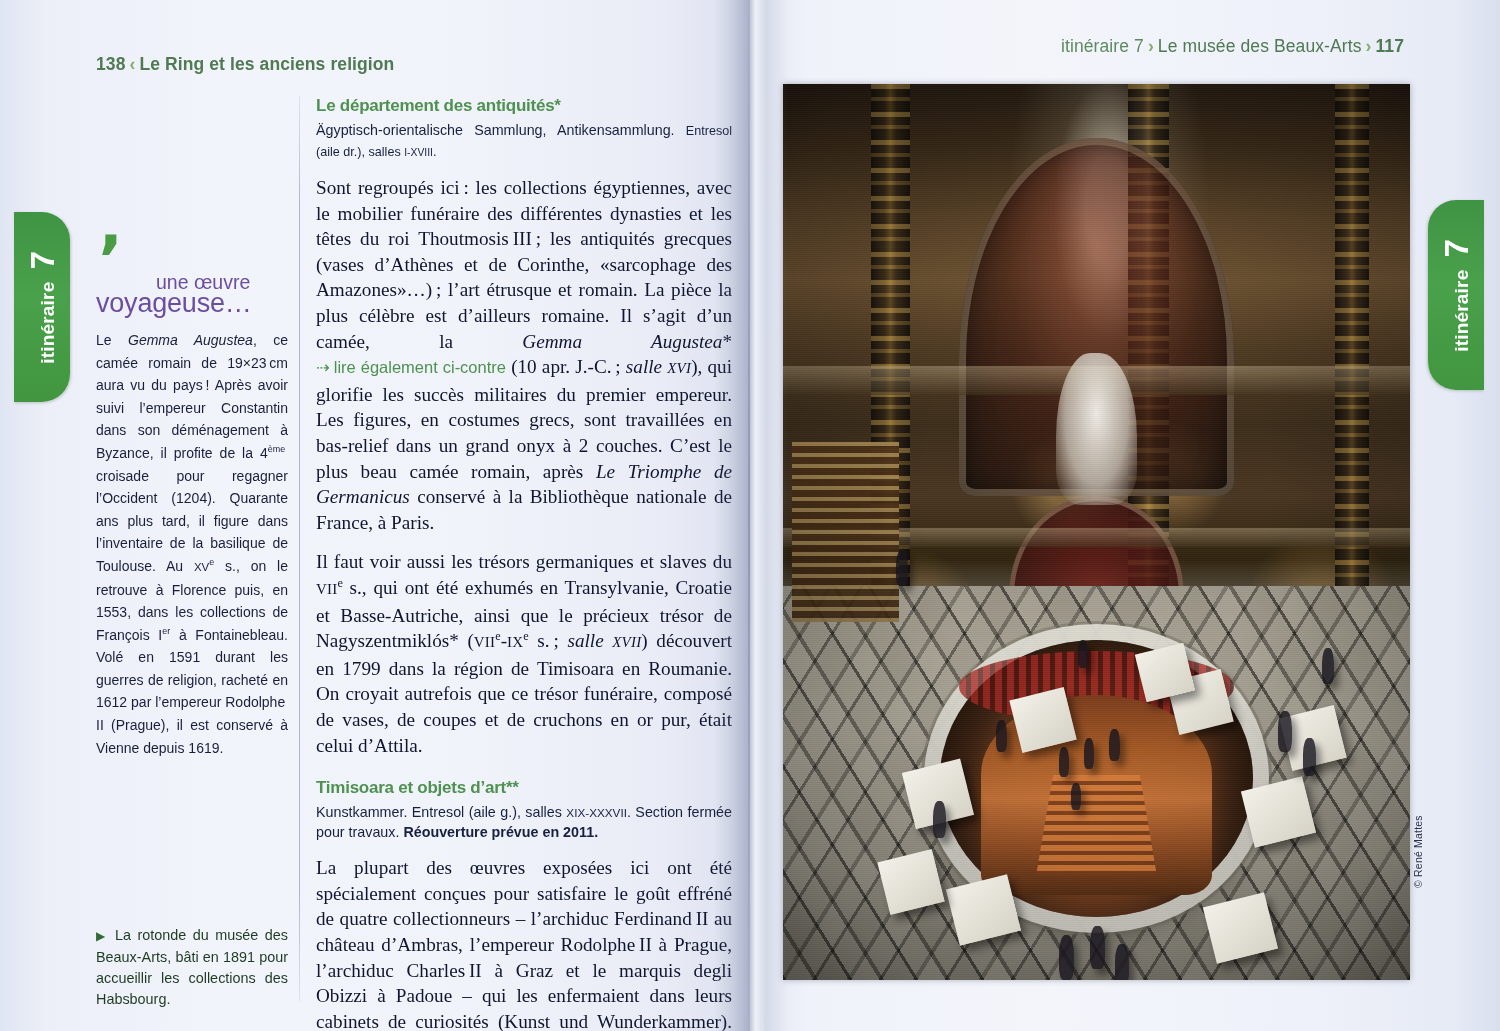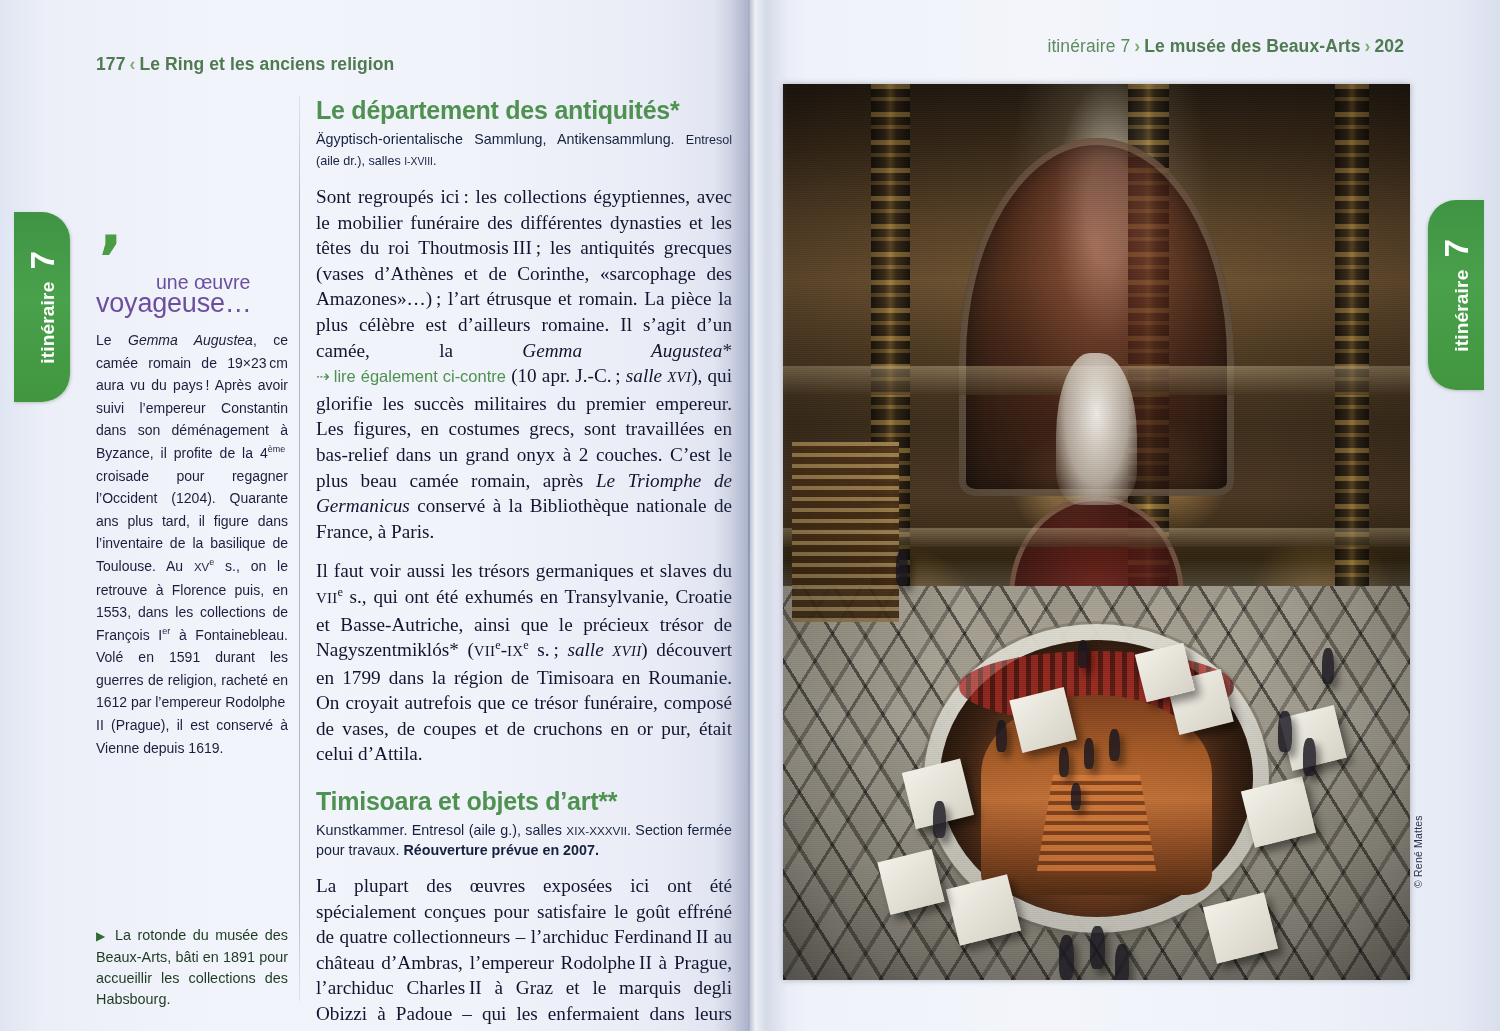--- a/index.html
+++ b/index.html
@@ -86,21 +86,21 @@
     font-size: 17.5px;
     font-weight: bold;
     color: #4f7a52;
     letter-spacing: .1px;
     white-space: nowrap;
   }
   #runhead-left  { left: 96px;  top: 54px; }
   #runhead-right { right: 96px; top: 36px; font-weight: normal; }
   .runhead .folio { font-weight: bold; }
   .runhead .chev  { color: #7fae6e; font-weight: bold; padding: 0 4px; }
-  #runhead-right .rh-title { font-weight: bold; margin-top: 40px; }
+  #runhead-right .rh-title { font-weight: normal; margin-top: 40px; }
   #runhead-right .rh-itin  { font-weight: normal; color: #5d8a5f; }
 
   
   .itin-tab {
     position: absolute;
     width: 56px;
     height: 190px;
     background: linear-gradient(180deg, #3f9444 0%, #4aa14b 45%, #41963f 100%);
     display: flex;
     align-items: center;
@@ -208,21 +208,21 @@
 
   
   #maincol {
     position: absolute;
     left: 316px;
     top: 96px;
     width: 416px;
   }
   .sec-head {
     font-family: "Liberation Sans", sans-serif;
-    font-size: 25px;
+    font-size: 17px;
     font-weight: bold;
     color: #4e9150;
     letter-spacing: -.25px;
     margin-bottom: 6px;
     line-height: 1.12;
   }
   .sec-sub {
     font-family: "Liberation Sans", sans-serif;
     font-size: 14.3px;
     line-height: 19.5px;
@@ -474,21 +474,21 @@
   }
 </style>
 </head>
 <body>
 
 <div id="spread">
 
   <div class="page" id="page-left">
 
     <div class="runhead" id="runhead-left">
-      <span class="folio">177</span><span class="chev">‹</span><span>Le Ring et les anciens religion</span>
+      <span class="folio">138</span><span class="chev">‹</span><span>Le Ring et les anciens religion</span>
     </div>
 
     <div class="itin-tab" id="tab-left">
       <div class="itin-inner">
         <span class="itin-label">itinéraire</span>
         <span class="itin-num">7</span>
       </div>
     </div>
 
     <div id="col-rule"></div>
@@ -509,31 +509,31 @@
 
       <div id="sec1">
         <h2 class="sec-head">Le département des antiquités*</h2>
         <div class="sec-sub">Ägyptisch-orientalische Sammlung, Antikensammlung. <span class="small">Entresol (aile dr.), salles <span class="sc">I-XVIII</span>.</span></div>
         <p class="body-p">Sont regroupés ici : les <b>collections égyptiennes</b>, avec le mobilier funéraire des différentes dynasties et les têtes du roi Thoutmosis III ; les <b>antiquités grecques</b> (vases d’Athènes et de Corinthe, «sarcophage des Amazones»…) ; l’<b>art étrusque et romain</b>. La pièce la plus célèbre est d’ailleurs romaine. Il s’agit d’un camée, la <b><i>Gemma Augustea</i></b>* <span class="xref"><span class="arrow">⇢</span> lire également ci-contre</span> (10 apr. J.-C. ; <i>salle <span class="smallcaps">XVI</span></i>), qui glorifie les succès militaires du premier empereur. Les figures, en costumes grecs, sont travaillées en bas-relief dans un grand onyx à 2 couches. C’est le plus beau camée romain, après <i>Le Triomphe de Germanicus</i> conservé à la Bibliothèque nationale de France, à Paris.</p>
         <p class="body-p">Il faut voir aussi les <b>trésors germaniques et slaves</b> du <span class="smallcaps">VII</span><sup>e</sup> s., qui ont été exhumés en Transylvanie, Croatie et Basse-Autriche, ainsi que le précieux <b>trésor de Nagyszentmiklós</b>* (<span class="smallcaps">VII</span><sup>e</sup>-<span class="smallcaps">IX</span><sup>e</sup> s. ; <i>salle <span class="smallcaps">XVII</span></i>) découvert en 1799 dans la région de Timisoara en Roumanie. On croyait autrefois que ce trésor funéraire, composé de vases, de coupes et de cruchons en or pur, était celui d’Attila.</p>
       </div>
 
       <div id="sec2">
         <h2 class="sec-head">Timisoara et objets d’art**</h2>
-        <div class="sec-sub">Kunstkammer. Entresol (aile g.), salles <span class="sc">XIX-XXXVII</span>. Section fermée pour travaux. <b>Réouverture prévue en 2007.</b></div>
+        <div class="sec-sub">Kunstkammer. Entresol (aile g.), salles <span class="sc">XIX-XXXVII</span>. Section fermée pour travaux. <b>Réouverture prévue en 2011.</b></div>
         <p class="body-p">La plupart des œuvres exposées ici ont été spécialement conçues pour satisfaire le goût effréné de quatre collectionneurs – l’archiduc Ferdinand II au château d’Ambras, l’empereur Rodolphe II à Prague, l’archiduc Charles II à Graz et le marquis degli Obizzi à Padoue – qui les enfermaient dans leurs <b>cabinets de curiosités</b> <b>(Kunst und Wunderkammer)</b>. Ces objets sont issus de la nature, des arts ou des sciences. Ils sont rares, exotiques, souvent bizarres et toujours virtuoses. L’empereur Rodolphe II – le plus passionné des quatre – attachait</p>
       </div>
 
     </div>
   </div>
 
   <div class="page" id="page-right">
 
     <div class="runhead" id="runhead-right">
-      <span class="rh-itin">itinéraire 7</span><span class="chev">›</span><span class="rh-title">Le musée des Beaux-Arts</span><span class="chev">›</span><span class="folio">202</span>
+      <span class="rh-itin">itinéraire 7</span><span class="chev">›</span><span class="rh-title">Le musée des Beaux-Arts</span><span class="chev">›</span><span class="folio">117</span>
     </div>
 
     <div class="itin-tab" id="tab-right">
       <div class="itin-inner">
         <span class="itin-label">itinéraire</span>
         <span class="itin-num">7</span>
       </div>
     </div>
   </div>
 

